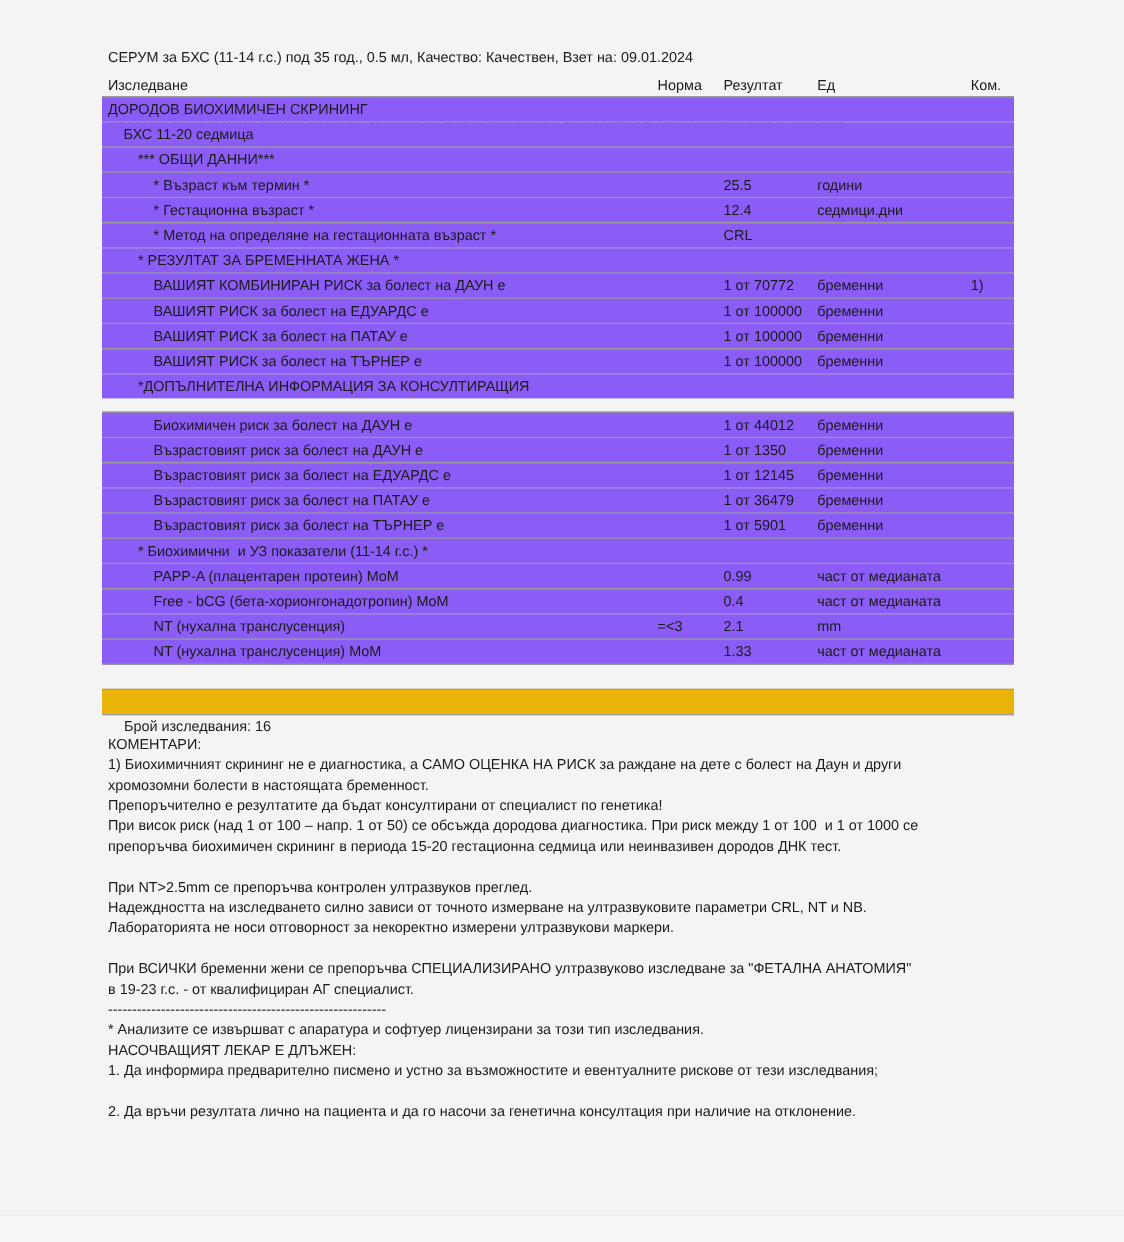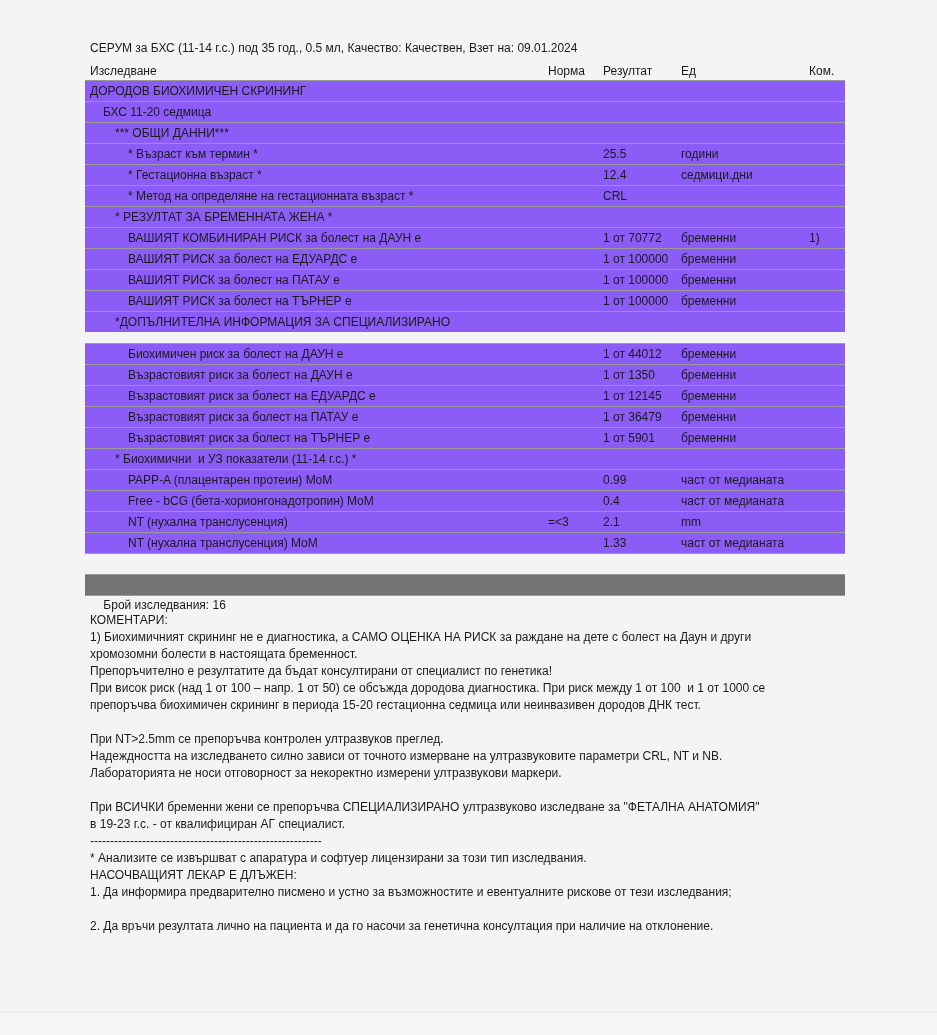--- a/index.html
+++ b/index.html
@@ -19,21 +19,21 @@
   .c-result{left:518px;}
   .c-unit{left:596px;}
   .c-comment{left:724px;}
   .t-row{position:relative;height:20px;background:#8b5cf6;border-bottom:1px solid #9b9b9b;}
   .t-row.indent-1 .c-name{left:18px;text-align:right;}
   .t-row.indent-2 .c-name{left:30px;}
   .t-row.indent-3 .c-name{left:43px;}
   .t-row.no-border{border-bottom:none;}
   .t-row.border-top{border-top:1px solid #9b9b9b;}
   .t-gap{height:11px;}
-  .summary-row{position:relative;height:20px;margin-top:20px;background:#737373;
+  .summary-row{position:relative;height:20px;margin-top:20px;background:#eab308;
     border-top:1px solid #9b9b9b;border-bottom:1px solid #9b9b9b;line-height:20px;padding-left:5px;white-space:pre;}
   .comments{margin-top:16px;padding-left:5px;}
   .comment-line{line-height:17px;white-space:pre;}
   .footer-strip{position:absolute;left:0;bottom:0;width:937px;height:22px;background:#f6f6f7;border-top:1px solid #eaeaea;}
 </style>
 </head>
 <body>
 
 <div class="doc-header">
   <div>СЕРУМ за БХС (11-14 г.с.) под 35 год., 0.5 мл, Качество: Качествен, Взет на: 09.01.2024</div>
@@ -121,21 +121,21 @@
         <span class="cell c-comment"></span>
       </div>
       <div class="t-row indent-3">
         <span class="cell c-name">ВАШИЯТ РИСК за болест на ТЪРНЕР е</span>
         <span class="cell c-norm"></span>
         <span class="cell c-result">1 от 100000</span>
         <span class="cell c-unit">бременни</span>
         <span class="cell c-comment"></span>
       </div>
       <div class="t-row indent-2 no-border">
-        <span class="cell c-name">*ДОПЪЛНИТЕЛНА ИНФОРМАЦИЯ ЗА СПЕЦИАЛИЗИРАНО</span>
+        <span class="cell c-name">*ДОПЪЛНИТЕЛНА ИНФОРМАЦИЯ ЗА КОНСУЛТИРАЩИЯ</span>
         <span class="cell c-norm"></span>
         <span class="cell c-result"></span>
         <span class="cell c-unit"></span>
         <span class="cell c-comment"></span>
       </div>
       <div class="t-gap"></div>
       <div class="t-row indent-3 border-top">
         <span class="cell c-name">Биохимичен риск за болест на ДАУН е</span>
         <span class="cell c-norm"></span>
         <span class="cell c-result">1 от 44012</span>

